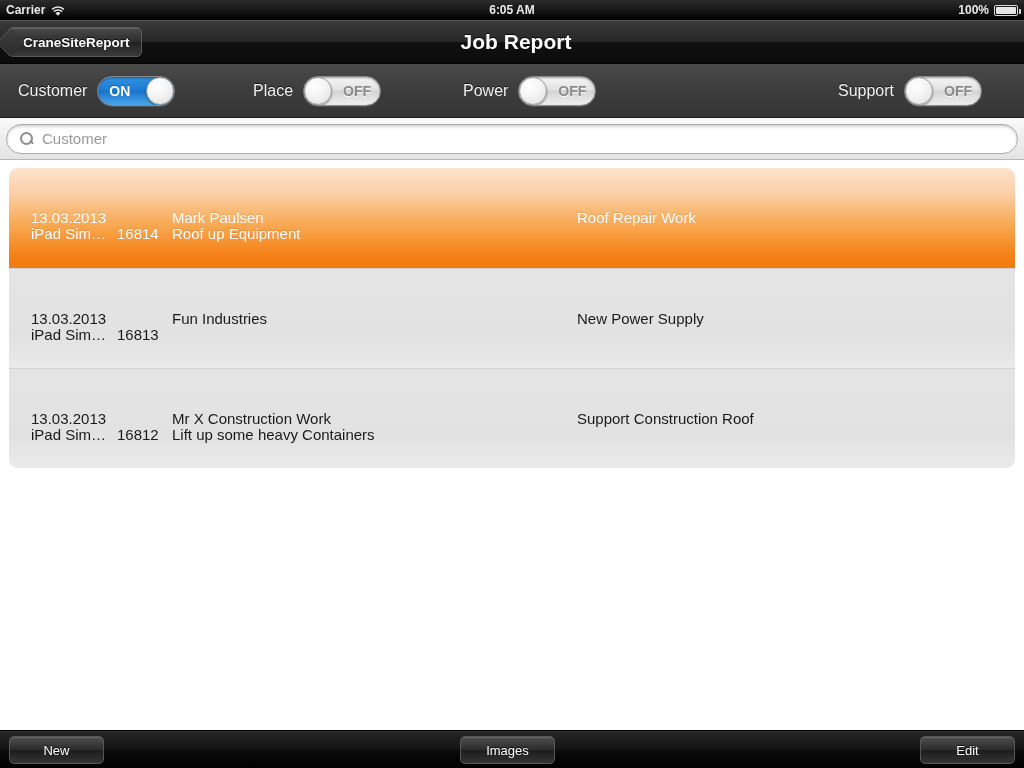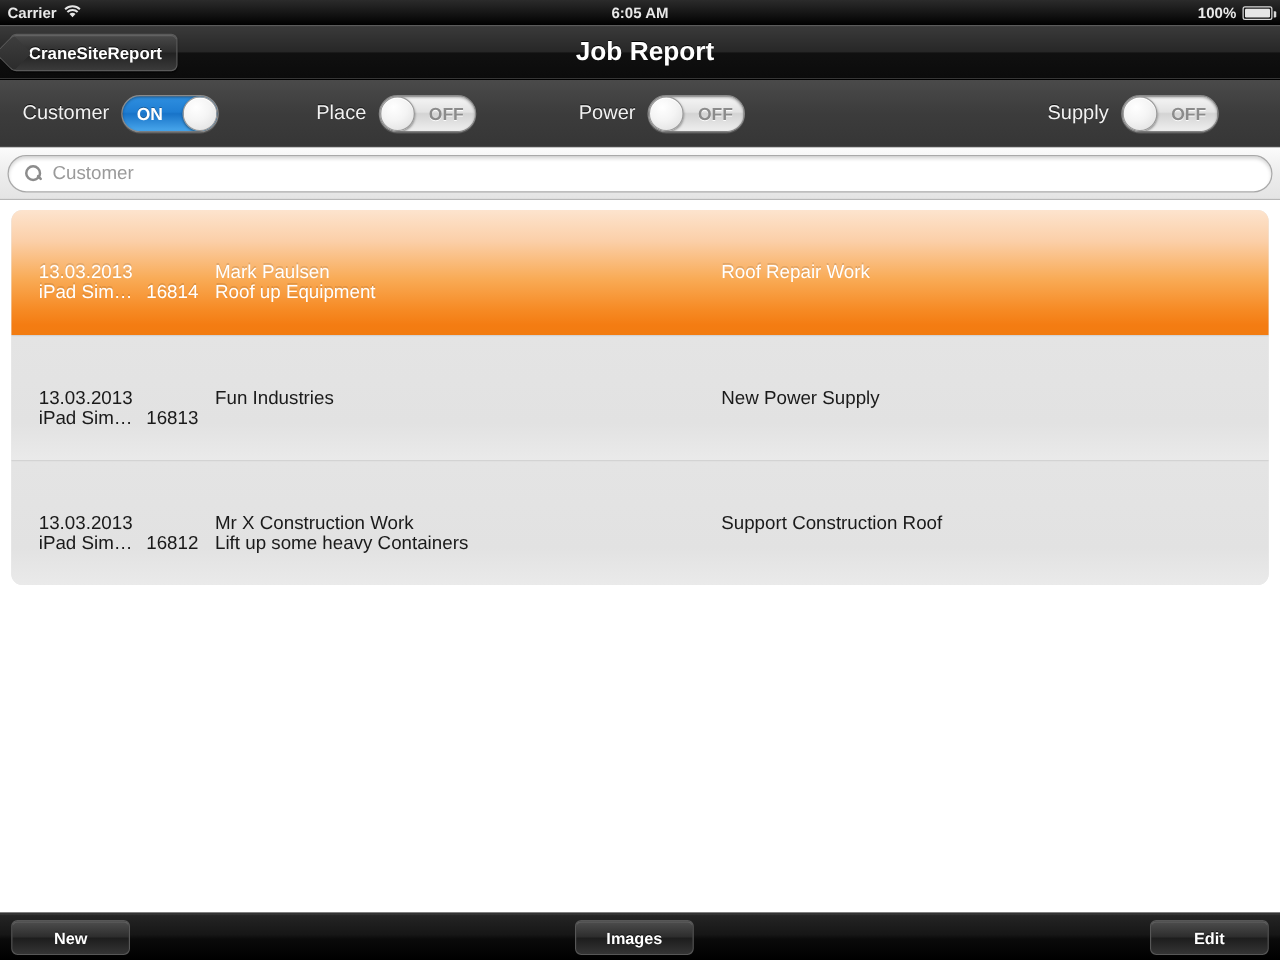--- a/index.html
+++ b/index.html
@@ -12,21 +12,21 @@
   }
   #app { position:relative; width:1024px; height:768px; }
 
   
   .statusbar{
     position:absolute; top:0; left:0; width:1024px; height:20px;
     background:linear-gradient(to bottom,#2b2b2b 0%,#141414 55%,#000 100%);
     color:#e9e9e9; font-size:12px; font-weight:bold;
     display:flex; align-items:center;
   }
-  .sb-left{ position:absolute; left:6px; display:flex; gap:6px; }
+  .sb-left{ position:absolute; left:6px; display:flex; align-items:center; gap:6px; }
   .sb-center{ position:absolute; left:0; width:1024px; text-align:center; }
   .sb-right{ position:absolute; right:6px; display:flex; align-items:center; gap:5px; }
   .wifi-icon{ display:inline-block; width:14px; height:11px; position:relative; top:1px;}
   .batt{ width:24px; height:11px; border:1.3px solid #d8d8d8; border-radius:2px; position:relative; }
   .batt::after{ content:""; position:absolute; right:-4px; top:3px; width:2.5px; height:5px;
                 background:#d8d8d8; border-radius:0 1px 1px 0; }
   .batt i{ position:absolute; left:1px; top:1px; bottom:1px; width:20px; background:#e6e6e6; border-radius:1px; display:block;}
 
   
   .navbar{
@@ -154,21 +154,21 @@
     position:absolute; bottom:0; left:0; width:1024px; height:38px;
     background:linear-gradient(to bottom,#3d3d3d 0%,#242424 4%,#161616 45%,#0a0a0a 55%,#000 100%);
     border-top:1px solid #000;
   }
   .tbtn{
     position:absolute; top:5px; height:28px; width:95px;
     display:flex; align-items:center; justify-content:center;
     background:linear-gradient(to bottom,#4e4e4e 0%,#2d2d2d 48%,#1d1d1d 52%,#343434 100%);
     border:1px solid #575757;
     border-radius:5px;
-    color:#fff; font-size:13px; font-weight:bold;
+    color:#fff; font-size:13px; font-weight:normal;
     text-shadow:0 -1px 0 rgba(0,0,0,.8);
     box-shadow:inset 0 1px 0 rgba(255,255,255,.13);
     cursor:pointer;
   }
   .tbtn.left{ left:9px; }
   .tbtn.center{ left:460px; }
   .tbtn.right{ right:9px; }
 </style>
 </head>
 <body>
@@ -223,21 +223,21 @@
 
     <div class="fgroup" style="left:463px;">
       <span class="flabel">Power</span>
       <span class="switch off">
         <span class="txt">OFF</span>
         <span class="knob"></span>
       </span>
     </div>
 
     <div class="fgroup" style="left:838px;">
-      <span class="flabel">Supply</span>
+      <span class="flabel">Support</span>
       <span class="switch off">
         <span class="txt">OFF</span>
         <span class="knob"></span>
       </span>
     </div>
   </div>
 
   <div class="searchwrap">
     <div class="searchfield">
       <span class="mag"></span>

